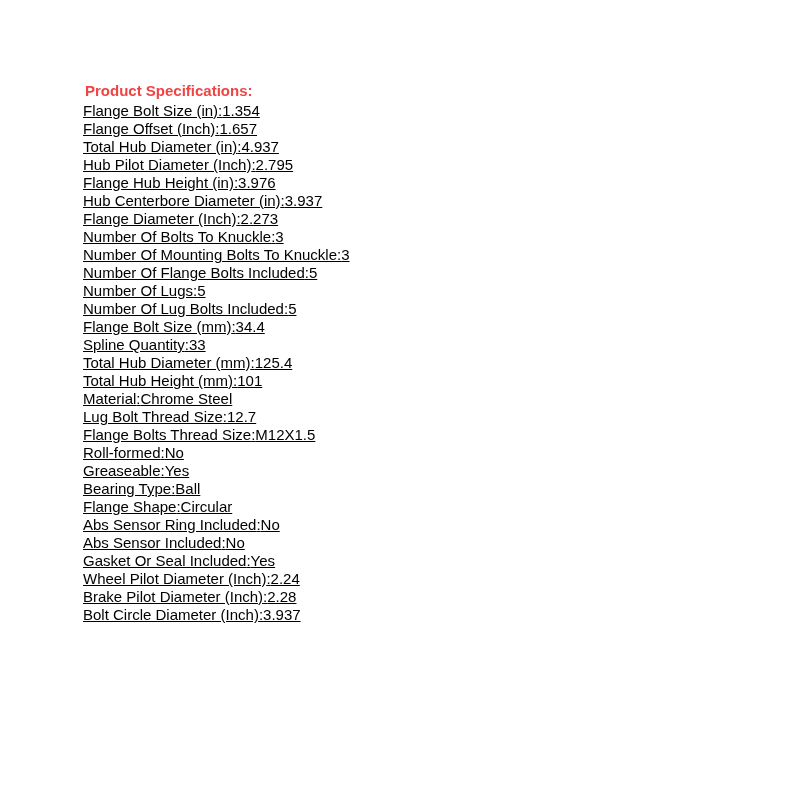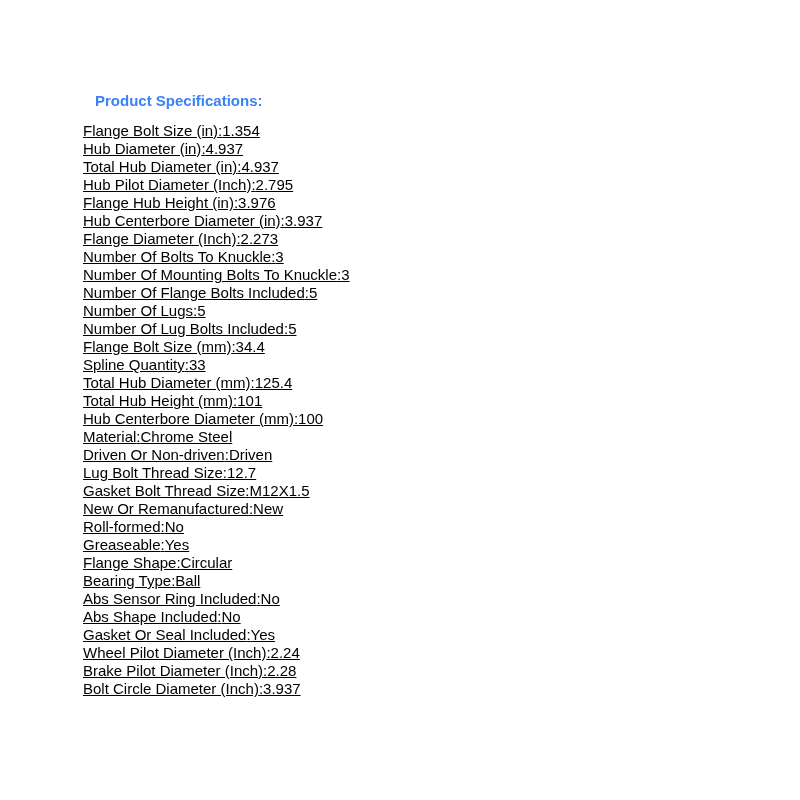--- a/index.html
+++ b/index.html
@@ -18,65 +18,62 @@
     position: absolute;
     left: 83px;
     top: 80px;
     font-family: "Liberation Sans", "DejaVu Sans", sans-serif;
     font-size: 15px;
     line-height: 18px;
     color: #000000;
     white-space: nowrap;
   }
   .section-title {
-    margin: 12px;
+    margin: 2px;
     font-size: 15px;
     line-height: 18px;
     font-weight: bold;
-    color: #3b82f6;
+    color: #ef4444;
   }
   .spec-row {
     height: 18px;
     text-decoration: underline;
   }
 </style>
 </head>
 <body>
 
 <div class="canvas">
   <div class="spec-list">
     <h2 class="section-title">Product Specifications:</h2>
     <div id="spec-rows">
         <div class="spec-row"><span>Flange Bolt Size (in)</span><span>:</span><span>1.354</span></div>
-        <div class="spec-row"><span>Hub Diameter (in)</span><span>:</span><span>4.937</span></div>
+        <div class="spec-row"><span>Flange Offset (Inch)</span><span>:</span><span>1.657</span></div>
         <div class="spec-row"><span>Total Hub Diameter (in)</span><span>:</span><span>4.937</span></div>
         <div class="spec-row"><span>Hub Pilot Diameter (Inch)</span><span>:</span><span>2.795</span></div>
         <div class="spec-row"><span>Flange Hub Height (in)</span><span>:</span><span>3.976</span></div>
         <div class="spec-row"><span>Hub Centerbore Diameter (in)</span><span>:</span><span>3.937</span></div>
         <div class="spec-row"><span>Flange Diameter (Inch)</span><span>:</span><span>2.273</span></div>
         <div class="spec-row"><span>Number Of Bolts To Knuckle</span><span>:</span><span>3</span></div>
         <div class="spec-row"><span>Number Of Mounting Bolts To Knuckle</span><span>:</span><span>3</span></div>
         <div class="spec-row"><span>Number Of Flange Bolts Included</span><span>:</span><span>5</span></div>
         <div class="spec-row"><span>Number Of Lugs</span><span>:</span><span>5</span></div>
         <div class="spec-row"><span>Number Of Lug Bolts Included</span><span>:</span><span>5</span></div>
         <div class="spec-row"><span>Flange Bolt Size (mm)</span><span>:</span><span>34.4</span></div>
         <div class="spec-row"><span>Spline Quantity</span><span>:</span><span>33</span></div>
         <div class="spec-row"><span>Total Hub Diameter (mm)</span><span>:</span><span>125.4</span></div>
         <div class="spec-row"><span>Total Hub Height (mm)</span><span>:</span><span>101</span></div>
-        <div class="spec-row"><span>Hub Centerbore Diameter (mm)</span><span>:</span><span>100</span></div>
         <div class="spec-row"><span>Material</span><span>:</span><span>Chrome Steel</span></div>
-        <div class="spec-row"><span>Driven Or Non-driven</span><span>:</span><span>Driven</span></div>
         <div class="spec-row"><span>Lug Bolt Thread Size</span><span>:</span><span>12.7</span></div>
-        <div class="spec-row"><span>Gasket Bolt Thread Size</span><span>:</span><span>M12X1.5</span></div>
-        <div class="spec-row"><span>New Or Remanufactured</span><span>:</span><span>New</span></div>
+        <div class="spec-row"><span>Flange Bolts Thread Size</span><span>:</span><span>M12X1.5</span></div>
         <div class="spec-row"><span>Roll-formed</span><span>:</span><span>No</span></div>
         <div class="spec-row"><span>Greaseable</span><span>:</span><span>Yes</span></div>
+        <div class="spec-row"><span>Bearing Type</span><span>:</span><span>Ball</span></div>
         <div class="spec-row"><span>Flange Shape</span><span>:</span><span>Circular</span></div>
-        <div class="spec-row"><span>Bearing Type</span><span>:</span><span>Ball</span></div>
         <div class="spec-row"><span>Abs Sensor Ring Included</span><span>:</span><span>No</span></div>
-        <div class="spec-row"><span>Abs Shape Included</span><span>:</span><span>No</span></div>
+        <div class="spec-row"><span>Abs Sensor Included</span><span>:</span><span>No</span></div>
         <div class="spec-row"><span>Gasket Or Seal Included</span><span>:</span><span>Yes</span></div>
         <div class="spec-row"><span>Wheel Pilot Diameter (Inch)</span><span>:</span><span>2.24</span></div>
         <div class="spec-row"><span>Brake Pilot Diameter (Inch)</span><span>:</span><span>2.28</span></div>
         <div class="spec-row"><span>Bolt Circle Diameter (Inch)</span><span>:</span><span>3.937</span></div>
       </div>
   </div>
 </div>
 
 </body></html>

